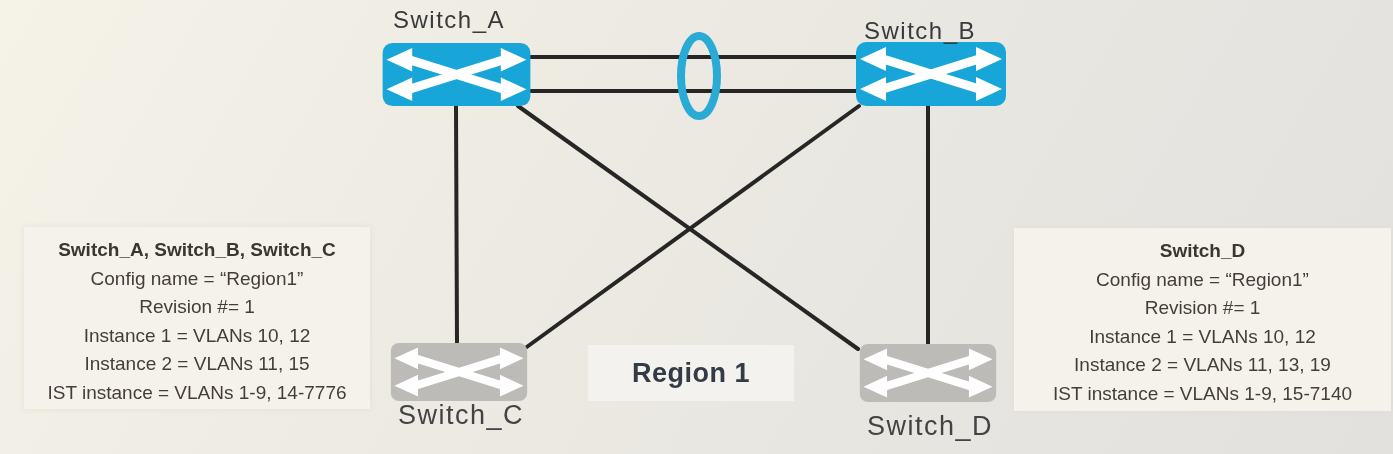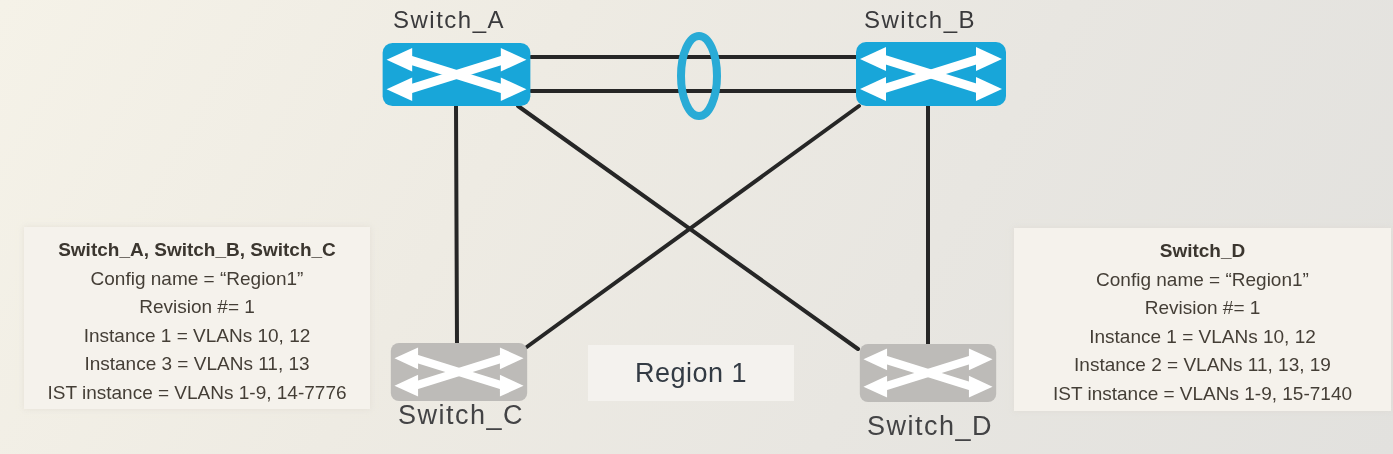--- a/index.html
+++ b/index.html
@@ -46,21 +46,21 @@
     text-align: center;
   }
   .region-box {
     position: absolute;
     left: 588px; top: 345px;
     width: 206px; height: 56px;
     background: #f4f2ee;
     text-align: center;
     line-height: 56px;
     font-size: 27px;
-    font-weight: normal;
+    font-weight: bold;
     color: #333b44;
     letter-spacing: 0.5px;
   }
   .left-box  { left: 24px;  top: 227px; width: 346px; height: 173px; padding-top: 9px; }
   .right-box { left: 1014px; top: 228px; width: 377px; height: 174px; padding-top: 9px; }
 </style>
 </head>
 <body>
 
 <div class="stage">
@@ -127,32 +127,32 @@
     </g>
     <g fill="#ffffff">
       <polygon points="5,18 31,6 31,30"></polygon>
       <polygon points="147,18 121,6 121,30"></polygon>
       <polygon points="5,48 31,36 31,60"></polygon>
       <polygon points="147,48 121,36 121,60"></polygon>
     </g>
   </svg>
 
   <div class="node-label top" style="left:393px; top:6px;">Switch_A</div>
-  <div class="node-label top" style="left:864px; top:6px;">Switch_B</div>
+  <div class="node-label top" style="left:864px; top:17px;">Switch_B</div>
   <div class="node-label bottom" style="left:398px; top:400px;">Switch_C</div>
   <div class="node-label bottom" style="left:867px; top:411px;">Switch_D</div>
 
   <div class="region-box">Region 1</div>
 
   <div class="info-box left-box">
     <div class="title">Switch_A, Switch_B, Switch_C</div>
     <div>Config name = “Region1”</div>
     <div>Revision #= 1</div>
     <div>Instance 1 = VLANs 10, 12</div>
-    <div>Instance 3 = VLANs 11, 13</div>
+    <div>Instance 2 = VLANs 11, 15</div>
     <div>IST instance = VLANs 1-9, 14-7776</div>
   </div>
 
   <div class="info-box right-box">
     <div class="title">Switch_D</div>
     <div>Config name = “Region1”</div>
     <div>Revision #= 1</div>
     <div>Instance 1 = VLANs 10, 12</div>
     <div>Instance 2 = VLANs 11, 13, 19</div>
     <div>IST instance = VLANs 1-9, 15-7140</div>

